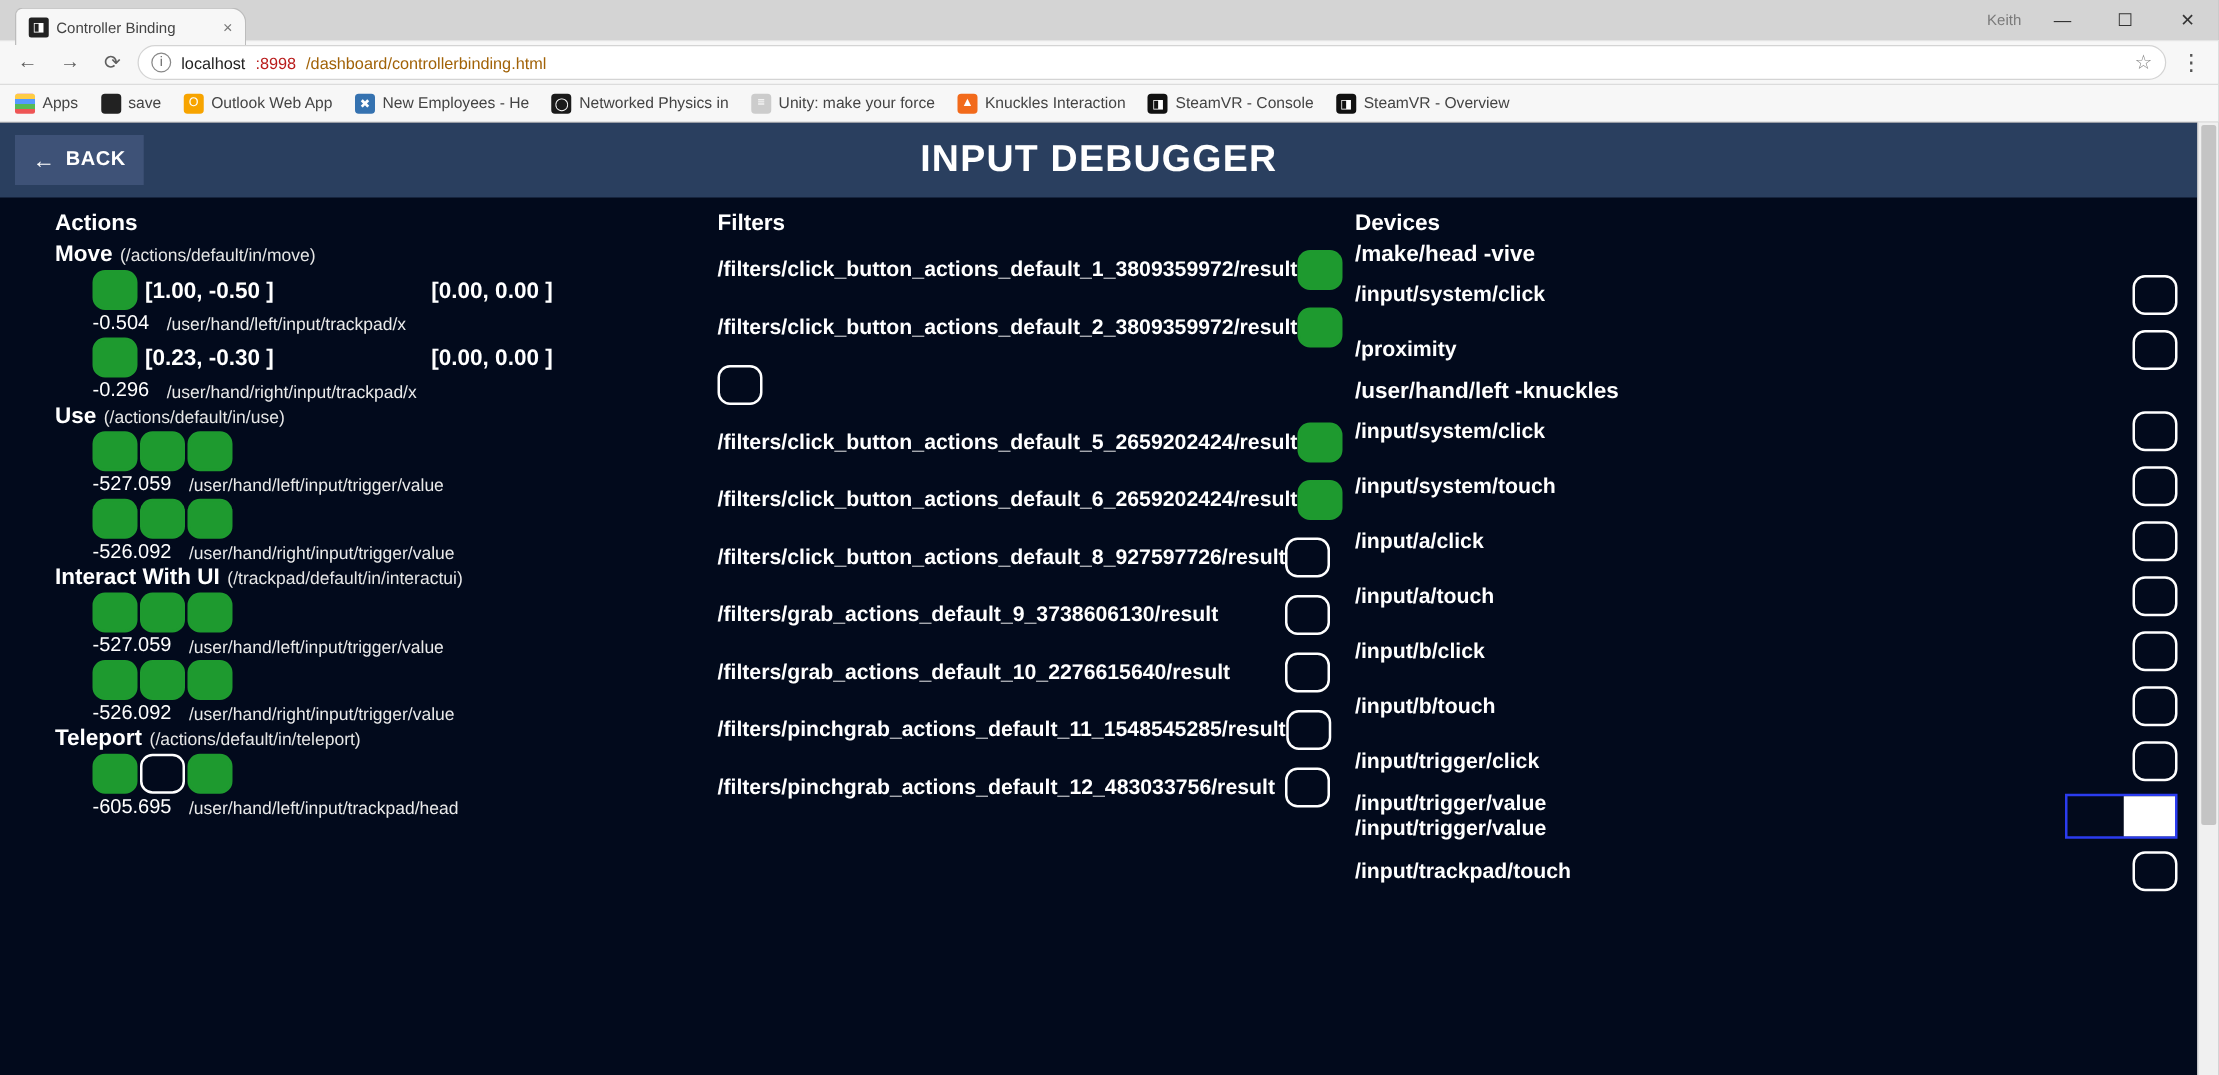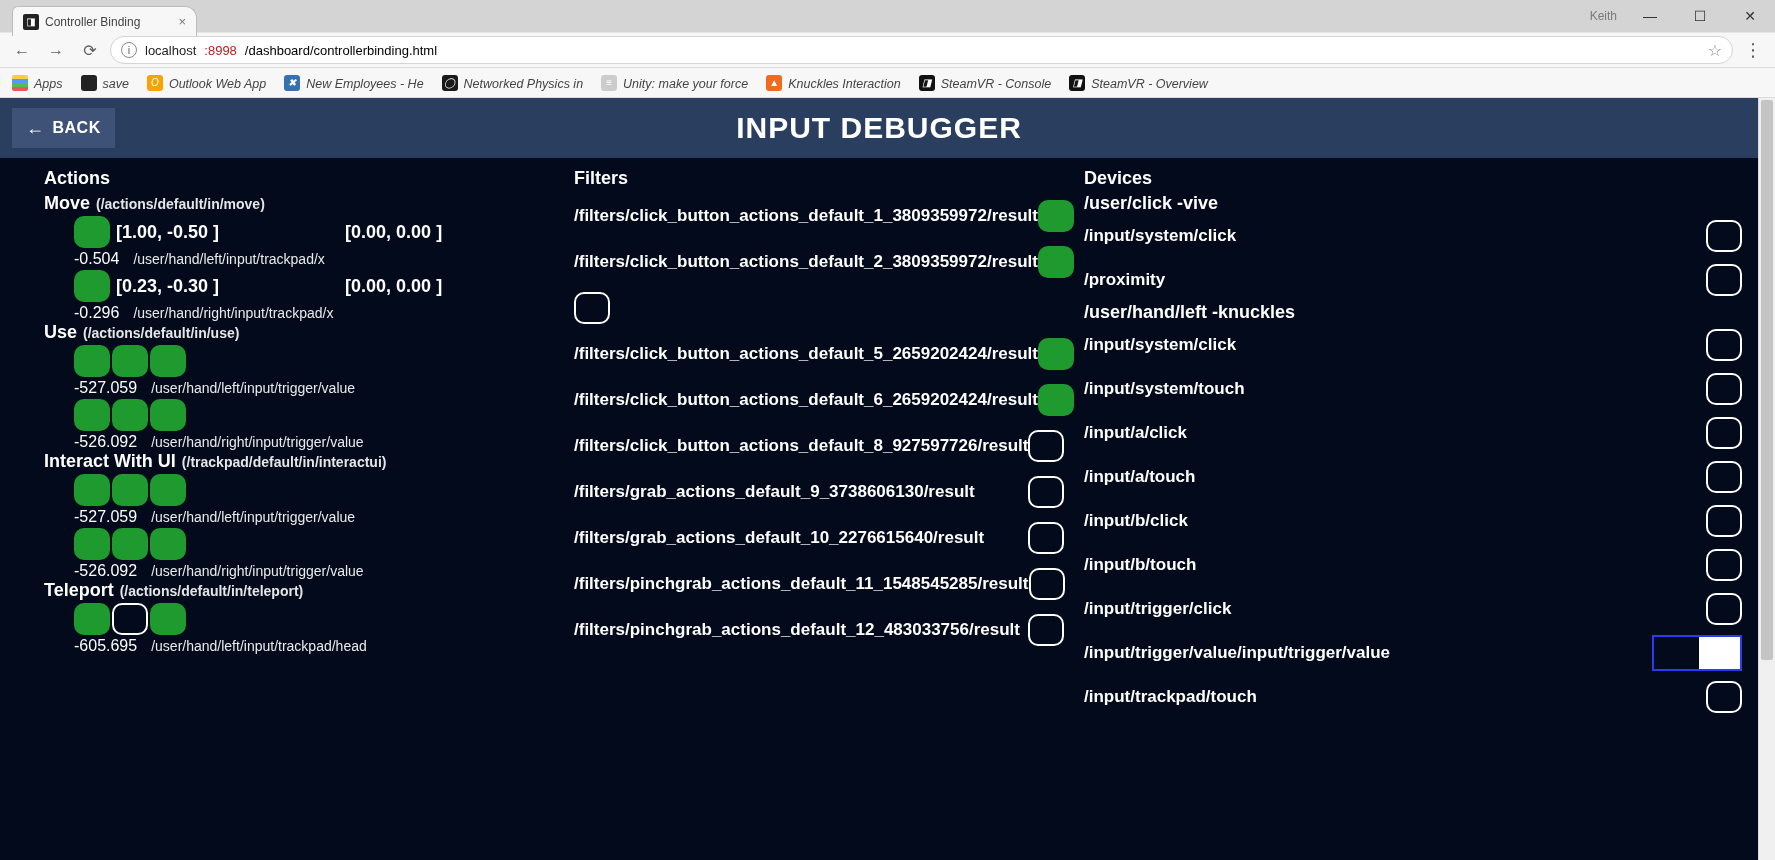--- a/index.html
+++ b/index.html
@@ -94,39 +94,39 @@
     gap:8px;
     font-size:13px;
   }
   .urlbox .infoc {
     width:16px;height:16px;border:1px solid #888;border-radius:50%;
     display:flex;align-items:center;justify-content:center;
     font-size:11px;color:#666;
   }
   .urlbox .url-host { color:#222; }
   .urlbox .url-port { color:#b91c1c; }
-  .urlbox .url-path { color:#000000; }
+  .urlbox .url-path { color:#a16207; }
   .urlbox .star { margin-left:auto; color:#888; font-size:16px;}
   .dots { width:28px;text-align:center;color:#555;font-size:18px;}
 
   
   .bm-row {
     height:30px;
     background:#f7f7f7;
     border-bottom:1px solid #dcdcdc;
     display:flex;
     align-items:center;
     gap:18px;
     padding:0 12px;
     font-size:12.5px;
     color:#444;
     overflow:hidden;
     white-space:nowrap;
   }
-  .bm { display:flex; align-items:flex-end; gap:6px;font-style:italic; }
+  .bm { display:flex; align-items:flex-start; gap:6px; }
   .bm .bmic { width:16px;height:16px;border-radius:3px;background:#ccc;display:flex;align-items:center;justify-content:center;font-size:10px;color:#fff;}
   .bm .bmic.apps{
     background: linear-gradient(45deg,#e33,#3b6,#38f,#fb3);
     background-size: 2px 2px;
     background:
       repeating-linear-gradient(0deg,#e55 0 4px,#5b5 4px 8px,#59f 8px 12px,#fc4 12px 16px);
     border-radius:2px;
   }
   .bm .bmic.unity{background:#222;}
   .bm .bmic.outlook{background:#f7a400;}
@@ -204,21 +204,21 @@
     border:2px solid #fff;
     border-radius:10px;
     background:transparent;
     vertical-align:middle;
   }
   .pill.on { background:#1e9a2f; border-color:#1e9a2f; }
   .pill.sm { width:36px; height:32px; }
 
   
   .act-head { font-size:18px; font-weight:700; }
-  .act-head .path { font-size:14px; font-weight:700; margin-left:6px; color:#e6e6e6; }
+  .act-head .path { font-size:14px; font-weight:400; margin-left:6px; color:#e6e6e6; }
   .act-row { margin-left:30px; margin-top:2px; }
   .act-row-top{ display:flex; align-items:center; gap:6px; }
   .act-row-top .vec { font-size:18px; font-weight:700; }
   .act-row-top .vec2 { font-size:18px; font-weight:700; margin-left:120px;}
   .act-row-bot { display:flex; align-items:center; gap:14px; margin-top:2px;}
   .act-row-bot .val { font-size:16px; font-weight:400; }
   .act-row-bot .src { font-size:14px; color:#eaeaea; }
   .pillset { display:flex; gap:2px; }
 
   
@@ -239,21 +239,21 @@
   .dev-row .dind{ flex:0 0 auto; margin-right:6px;}
   .dev-bar{
     width:90px; height:36px;
     border:2px solid #2b3cf0;
     position:relative; margin-right:6px;
   }
   .dev-bar .fill{
     position:absolute; top:0; bottom:0; right:0;
     background:#fff;
   }
-  .dev-val-col{ display:flex; flex-direction:row; gap:0px;}
+  .dev-val-col{ display:flex; flex-direction:column; gap:0px;}
   .dev-val-col .dpath{line-height:20px;}
 
 </style>
 </head>
 <body>
 
 <div class="window">
 
   <div class="titlebar">
     <div class="tab">
@@ -473,21 +473,21 @@
               <div class="filter-row">
                 <span class="fpath">/filters/pinchgrab_actions_default_12_483033756/result</span>
                 <span class="find"><span class="pill sm"></span></span>
               </div>
             </div>
         </div>
 
         <div class="col devices">
           <h3>Devices</h3>
           <div id="devices-container">
-              <div class="dev-head">/user/click -vive</div>
+              <div class="dev-head">/make/head -vive</div>
               <div class="dev-row">
                 <span class="dpath">/input/system/click</span>
                 <span class="dind"><span class="pill sm"></span></span>
               </div>
               <div class="dev-row">
                 <span class="dpath">/proximity</span>
                 <span class="dind"><span class="pill sm"></span></span>
               </div>
               <div class="dev-head">/user/hand/left -knuckles</div>
               <div class="dev-row">

